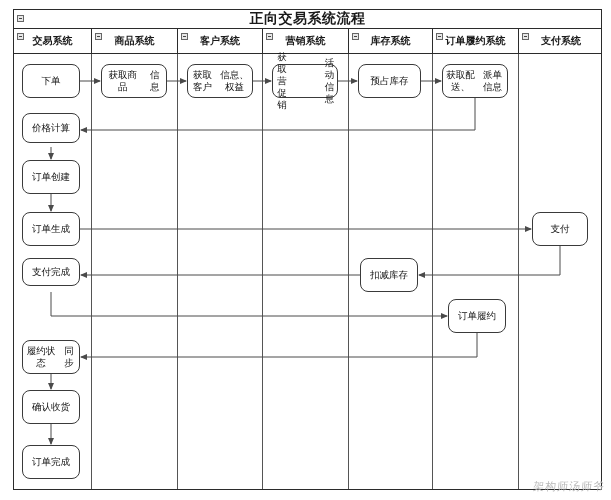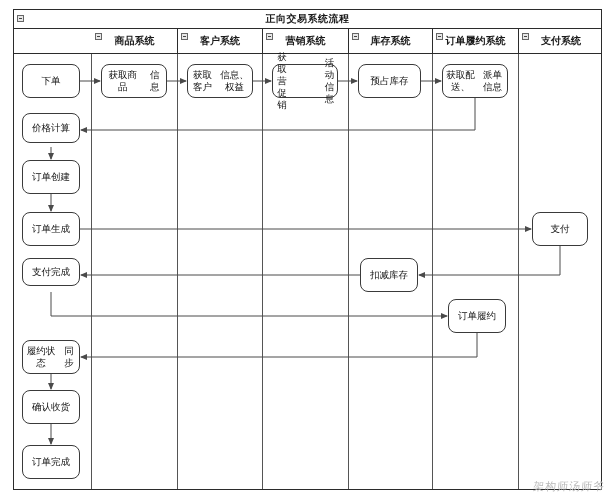--- a/index.html
+++ b/index.html
@@ -8,21 +8,21 @@
     width:611px;height:500px;position:relative;overflow:hidden;
   }
   #pool{
     position:absolute;left:13px;top:9px;width:589px;height:481px;
     border:1px solid #2b2b2b;box-sizing:border-box;background:#fff;
   }
   #title-bar{
     position:absolute;left:0;top:0;width:100%;height:19px;
     border-bottom:1px solid #2b2b2b;box-sizing:border-box;
     display:flex;align-items:center;justify-content:center;
-    font-size:10px;font-weight:bold;color:#1a1a1a;letter-spacing:.5px;
+    font-size:14px;font-weight:bold;color:#1a1a1a;letter-spacing:.5px;
   }
   #lane-head-row{
     position:absolute;left:0;top:19px;width:100%;height:25px;
     border-bottom:1px solid #2b2b2b;box-sizing:border-box;
   }
   .lane-head{
     position:absolute;top:0;height:100%;
     display:flex;align-items:center;justify-content:center;
     font-size:10px;font-weight:bold;color:#1a1a1a;
     border-right:1px solid #2b2b2b;box-sizing:border-box;
@@ -66,20 +66,24 @@
 <body>
 
 <div id="pool">
 
   <div id="title-bar">
     <div id="title-collapse"></div>
     <span>正向交易系统流程</span>
   </div>
 
   <div id="lane-head-row">
+      <div class="lane-head" style="left: 0px; width: 78px;">
+        <div class="collapse-icon"></div>
+        <span>交易系统</span>
+      </div>
       <div class="lane-head" style="left: 78px; width: 86px;">
         <div class="collapse-icon"></div>
         <span>商品系统</span>
       </div>
       <div class="lane-head" style="left: 164px; width: 85px;">
         <div class="collapse-icon"></div>
         <span>客户系统</span>
       </div>
       <div class="lane-head" style="left: 249px; width: 86px;">
         <div class="collapse-icon"></div>

